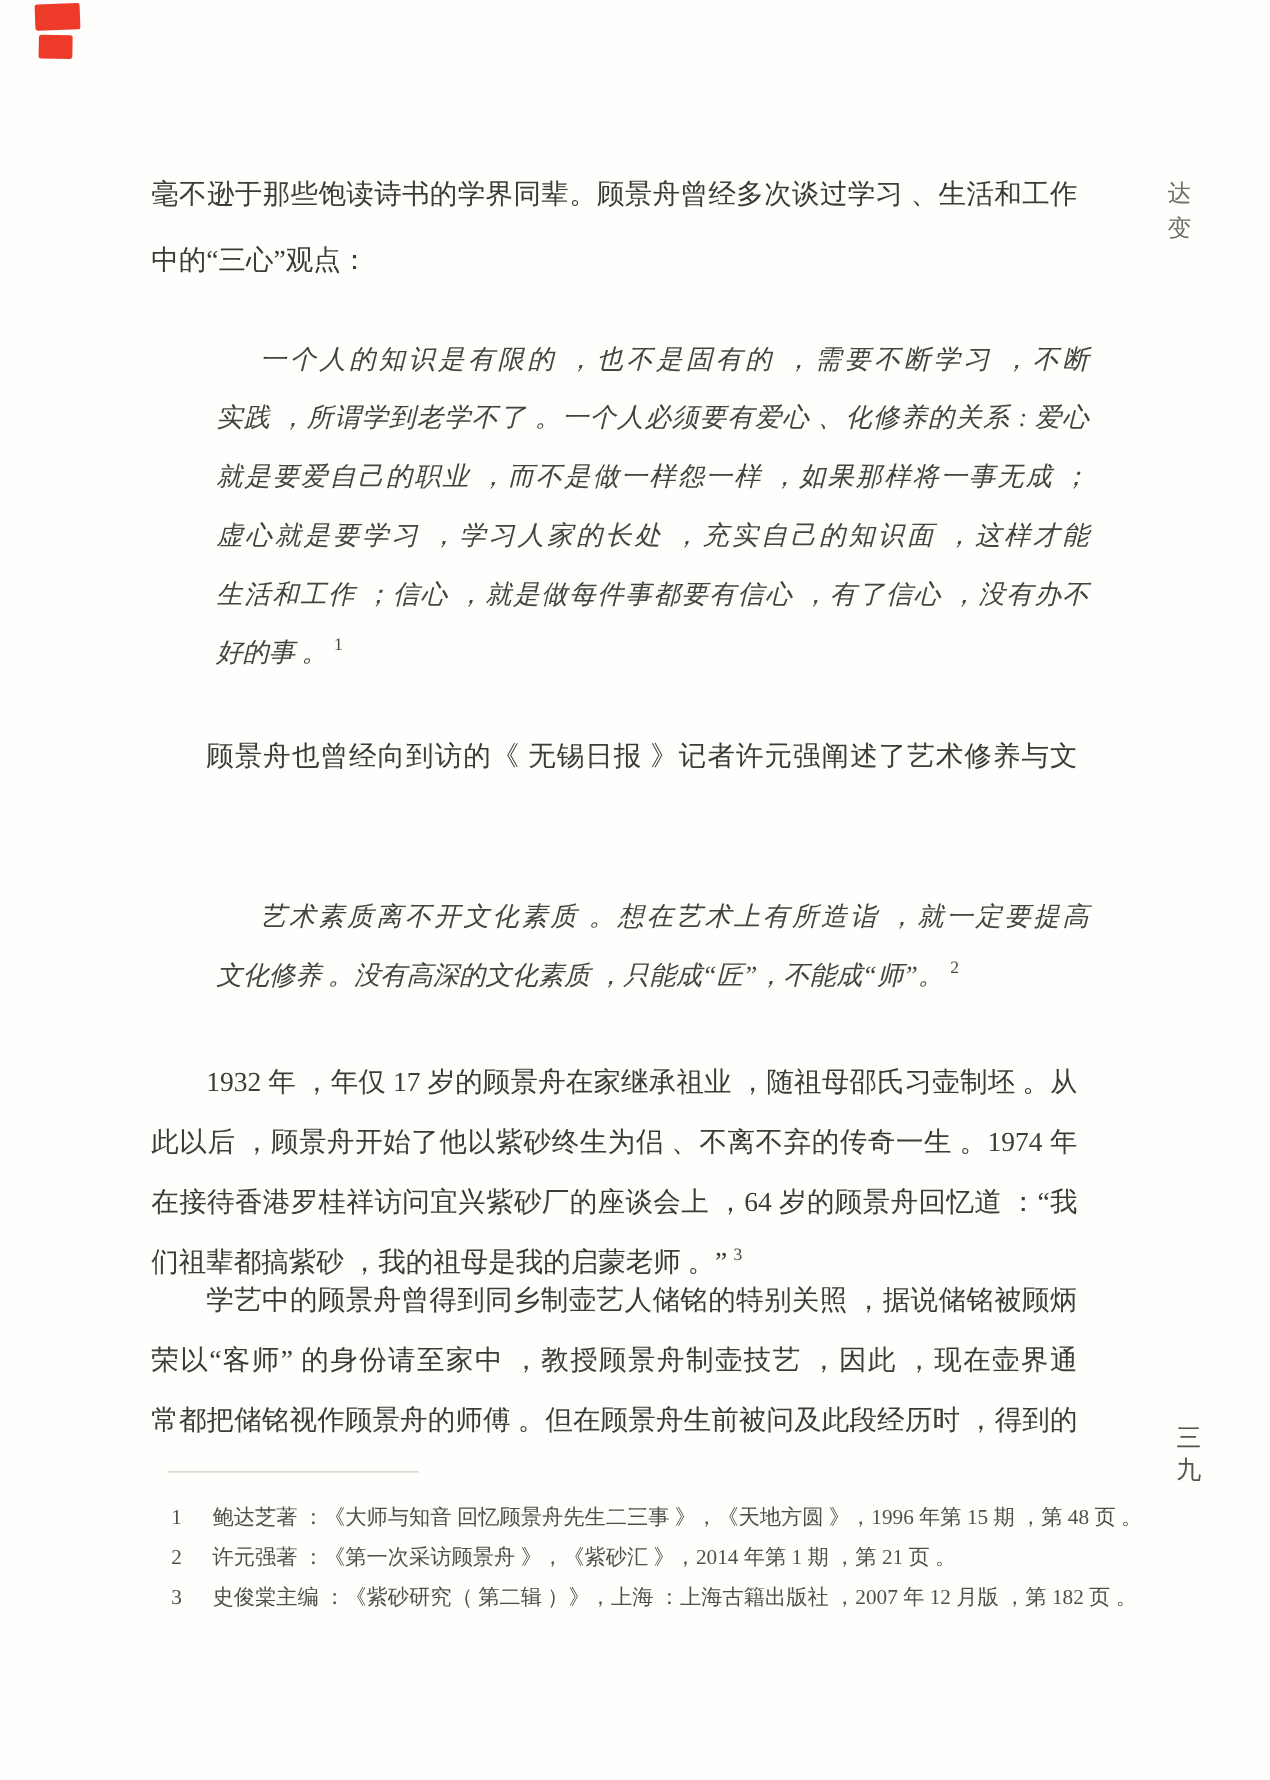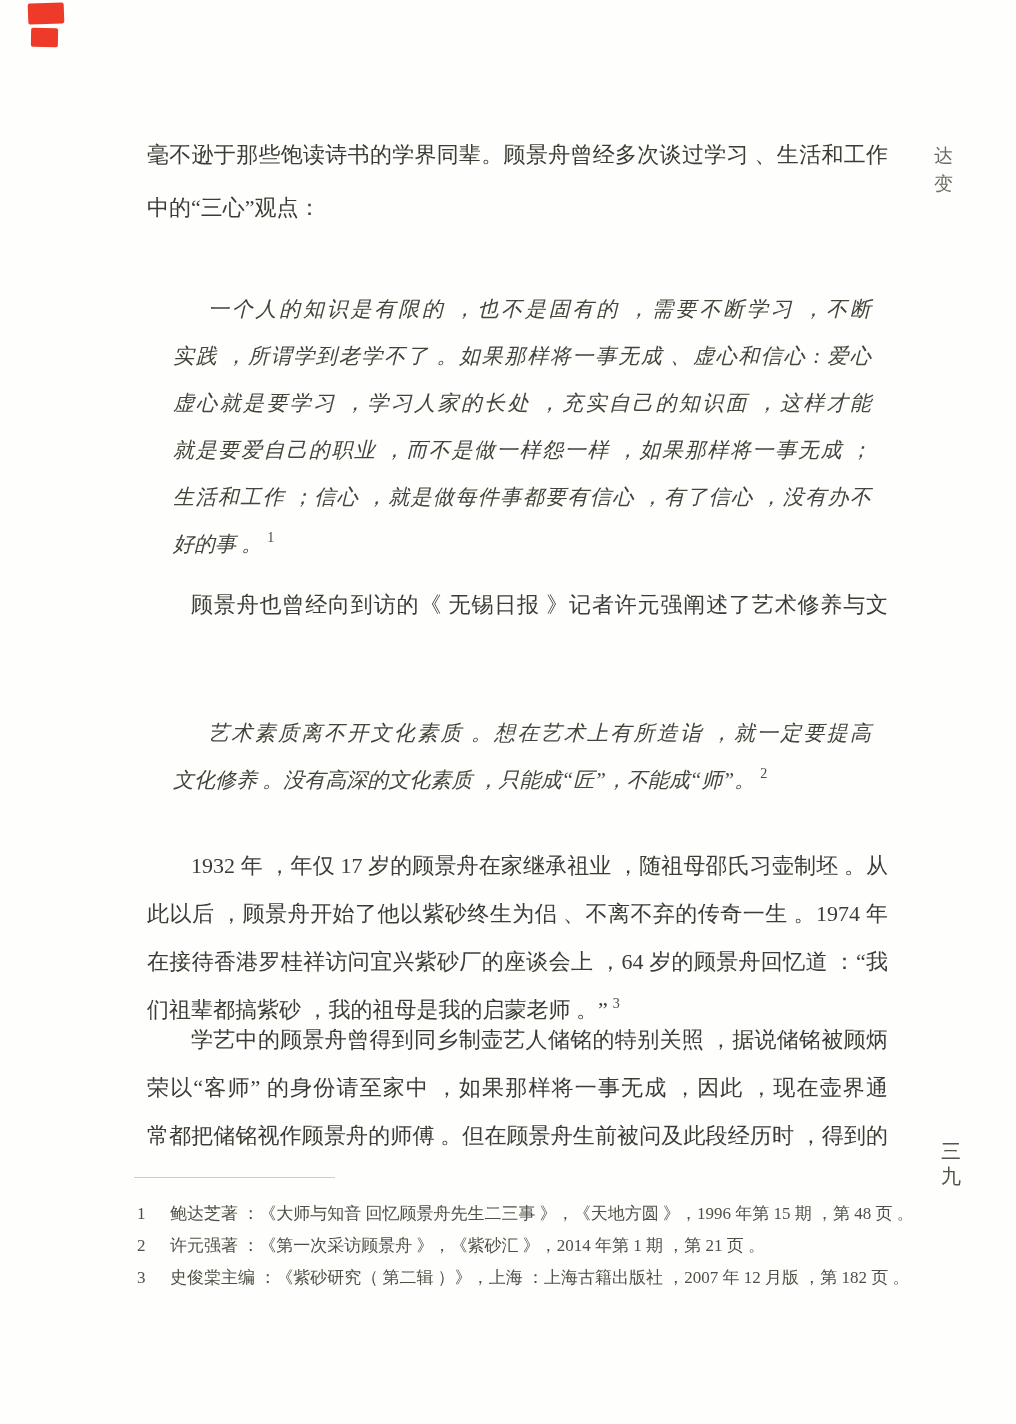--- a/index.html
+++ b/index.html
@@ -15,21 +15,21 @@
   .red-mark{position:absolute;background:#ee3a28;border-radius:2px;}
   .red-mark.m1{left:28px;top:3px;width:36px;height:21px;transform:rotate(-2deg);}
   .red-mark.m2{left:31px;top:28px;width:27px;height:19px;transform:rotate(1deg);}
 
   
   .vert{position:absolute;display:flex;flex-direction:column;align-items:center;}
   .margin-label{left:934px;top:142px;font-size:19px;line-height:28px;color:#6e6d64;letter-spacing:0;}
   .page-number{left:941px;top:1139px;font-size:20px;line-height:25px;color:#55544a;}
 
   
-  .para{position:absolute;left:147px;width:741px;font-size:22px;}
+  .para{position:absolute;left:121px;width:741px;font-size:22px;}
   .para .ln{line-height:53px;height:53px;white-space:nowrap;text-align:justify;text-align-last:justify;text-justify:inter-character;overflow:visible;}
   .para.tight .ln{line-height:48px;height:48px;}
   .para .ln.short{text-align:center;text-align-last:left;}
   .para .ln.ind{text-indent:44px;}
 
   .quote{position:absolute;left:173px;width:698px;font-size:21px;font-style:italic;color:#45443b;}
   .quote .ln{line-height:47px;height:47px;white-space:nowrap;text-align:justify;text-align-last:justify;text-justify:inter-character;}
   .quote .ln.short{text-align:right;text-align-last:left;}
   .quote .ln.ind{text-indent:35px;}
 
@@ -53,25 +53,25 @@
   <div class="vert margin-label">
     <span>达</span>
     <span>变</span>
   </div>
 
   <div class="para" style="top:128px">
     <div class="ln">毫不逊于那些饱读诗书的学界同辈。顾景舟曾经多次谈过学习 、生活和工作</div>
     <div class="ln short">中的“三心”观点：</div>
   </div>
 
-  <div class="quote" style="top:286px">
+  <div class="quote" style="top:264px">
     <div class="ln ind">一个人的知识是有限的 ，也不是固有的 ，需要不断学习 ，不断</div>
-    <div class="ln">实践 ，所谓学到老学不了 。如果那样将一事无成 、虚心和信心 : 爱心</div>
+    <div class="ln">实践 ，所谓学到老学不了 。一个人必须要有爱心 、化修养的关系 : 爱心</div>
+    <div class="ln">就是要爱自己的职业 ，而不是做一样怨一样 ，如果那样将一事无成 ；</div>
     <div class="ln">虚心就是要学习 ，学习人家的长处 ，充实自己的知识面 ，这样才能</div>
-    <div class="ln">就是要爱自己的职业 ，而不是做一样怨一样 ，如果那样将一事无成 ；</div>
     <div class="ln">生活和工作 ；信心 ，就是做每件事都要有信心 ，有了信心 ，没有办不</div>
     <div class="ln short"><span>好的事 。</span><sup class="ref">1</sup></div>
   </div>
 
   <div class="para" style="top:578px">
     <div class="ln ind">顾景舟也曾经向到访的《 无锡日报 》记者许元强阐述了艺术修养与文</div>
   </div>
 
   <div class="quote" style="top:710px">
     <div class="ln ind">艺术素质离不开文化素质 。想在艺术上有所造诣 ，就一定要提高</div>
@@ -80,21 +80,21 @@
 
   <div class="para tight" style="top:842px">
     <div class="ln ind">1932 年 ，年仅 17 岁的顾景舟在家继承祖业 ，随祖母邵氏习壶制坯 。从</div>
     <div class="ln">此以后 ，顾景舟开始了他以紫砂终生为侣 、不离不弃的传奇一生 。1974 年</div>
     <div class="ln">在接待香港罗桂祥访问宜兴紫砂厂的座谈会上 ，64 岁的顾景舟回忆道 ：“我</div>
     <div class="ln short"><span>们祖辈都搞紫砂 ，我的祖母是我的启蒙老师 。”</span><sup class="ref">3</sup></div>
   </div>
 
   <div class="para tight" style="top:1016px">
     <div class="ln ind">学艺中的顾景舟曾得到同乡制壶艺人储铭的特别关照 ，据说储铭被顾炳</div>
-    <div class="ln">荣以“客师” 的身份请至家中 ，如果那样将一事无成 ，因此 ，现在壶界通</div>
+    <div class="ln">荣以“客师” 的身份请至家中 ，教授顾景舟制壶技艺 ，因此 ，现在壶界通</div>
     <div class="ln">常都把储铭视作顾景舟的师傅 。但在顾景舟生前被问及此段经历时 ，得到的</div>
   </div>
 
   <div class="footnote-rule"></div>
 
   <div class="footnotes">
     <div class="fn">
       <span class="fn-num">1</span>
       <span class="fn-text">鲍达芝著 ：《大师与知音  回忆顾景舟先生二三事 》，《天地方圆 》，1996 年第 15 期 ，第 48 页 。</span>
     </div>

